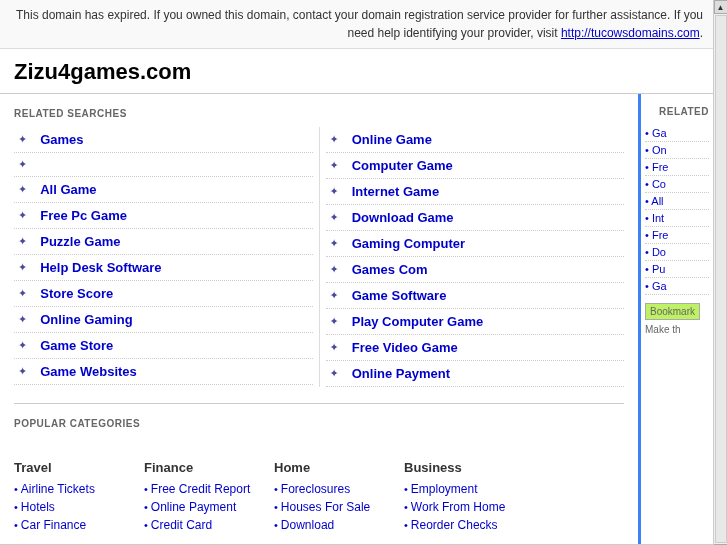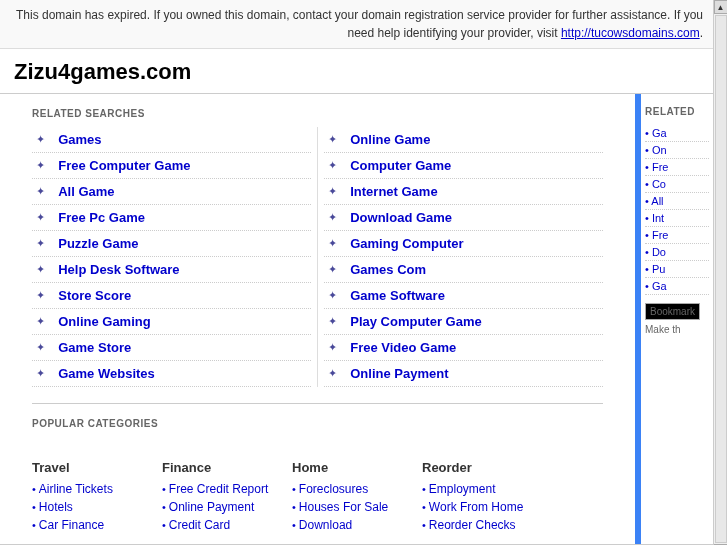--- a/index.html
+++ b/index.html
@@ -30,22 +30,22 @@
       font-weight: bold;
       color: #000;
       border-bottom: 1px solid #ccc;
     }
     #main-layout {
       display: flex;
       flex-direction: row;
     }
     #content-area {
       flex: 1;
-      padding: 10px 32px;
-      border-right: 6px solid #3b82f6;
+      padding: 10px 14px;
+      border-right: 3px solid #3b82f6;
     }
     #right-sidebar {
       width: 72px;
       padding: 8px 4px;
       font-size: 11px;
       overflow: hidden;
     }
     .section-label {
       font-size: 10px;
       font-weight: bold;
@@ -124,20 +124,21 @@
       flex-shrink: 0;
       margin-top: 1px;
     }
     .popular-col ul li a {
       color: #00c;
       text-decoration: none;
       font-size: 12px;
     }
     #right-sidebar .section-label {
       color: #666;
+      text-align: right;
     }
     #right-sidebar .sidebar-link {
       display: block;
       color: #00c;
       font-size: 11px;
       text-decoration: none;
       padding: 2px 0;
       border-bottom: 1px dotted #ccc;
       overflow: hidden;
       text-overflow: ellipsis;
@@ -149,21 +150,21 @@
     }
     .sidebar-bottom {
       margin-top: 8px;
       font-size: 10px;
       color: #666;
     }
     .sidebar-bookmark {
       border: 1px solid #aaa;
       padding: 2px 4px;
       font-size: 10px;
-      background: #000000;
+      background: #bef264;
       margin-bottom: 4px;
       display: inline-block;
     }
     .scrollbar-area {
       width: 14px;
       background: #f0f0f0;
       border-left: 1px solid #ccc;
       display: flex;
       flex-direction: column;
       align-items: center;
@@ -239,21 +240,20 @@
         <div>
           <div class="section-label">RELATED SEARCHES</div>
           <div class="search-links-grid">
             <div class="search-col">
               <div class="search-item">
                 <span class="arrow">✦</span>
                 <a href="#">Games</a>
               </div>
               <div class="search-item">
                 <span class="arrow">✦</span>
-                <a href="#">Free Computer Game</a>
               </div>
               <div class="search-item">
                 <span class="arrow">✦</span>
                 <a href="#">All Game</a>
               </div>
               <div class="search-item">
                 <span class="arrow">✦</span>
                 <a href="#">Free Pc Game</a>
               </div>
               <div class="search-item">
@@ -375,21 +375,21 @@
                   <span class="bullet">•</span>
                   <a href="#">Houses For Sale</a>
                 </li>
                 <li>
                   <span class="bullet">•</span>
                   <a href="#">Download</a>
                 </li>
               </ul>
             </div>
             <div class="popular-col">
-              <h4>Reorder</h4>
+              <h4>Business</h4>
               <ul>
                 <li>
                   <span class="bullet">•</span>
                   <a href="#">Employment</a>
                 </li>
                 <li>
                   <span class="bullet">•</span>
                   <a href="#">Work From Home</a>
                 </li>
                 <li>

